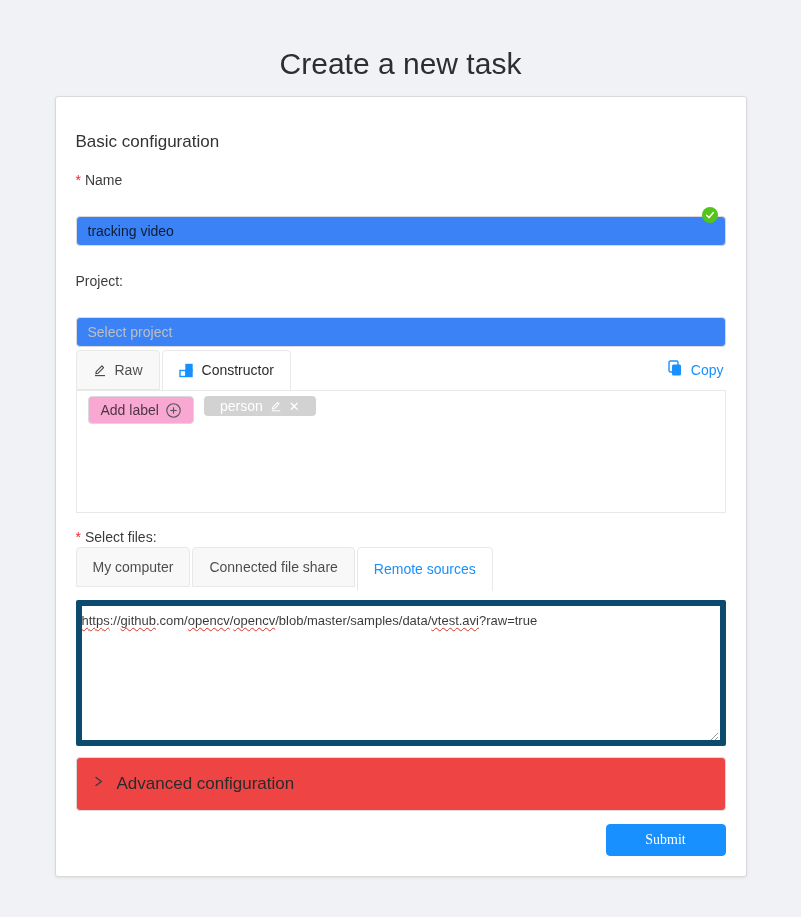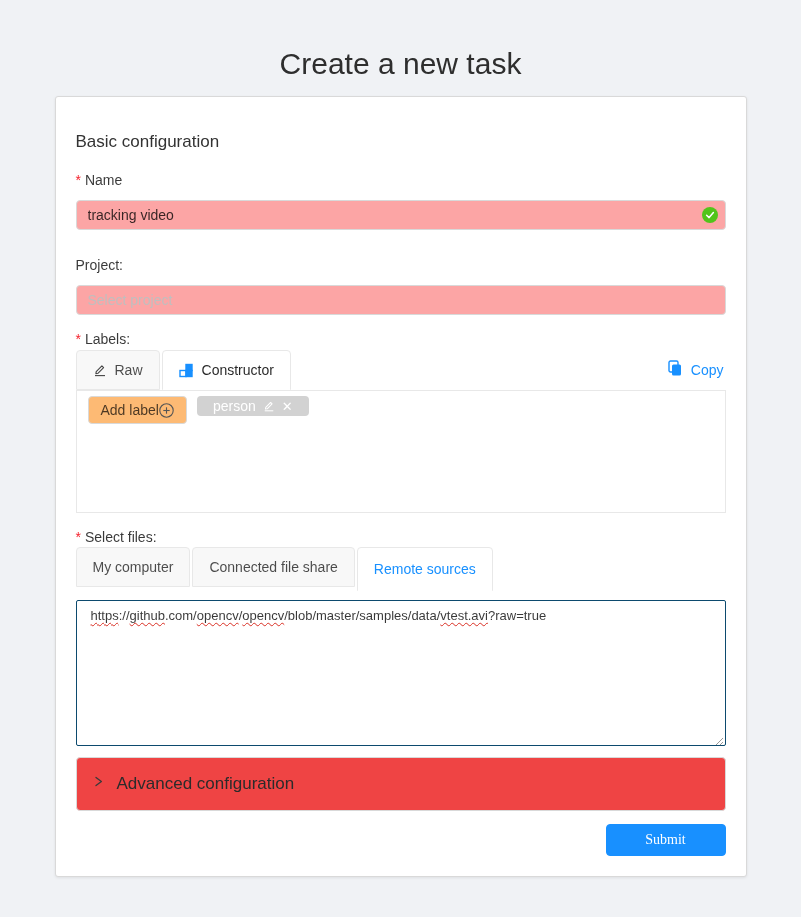--- a/index.html
+++ b/index.html
@@ -49,21 +49,22 @@
   .text-input {
     width: 100%;
     height: 30px;
     border: 1px solid #d9d9d9;
     border-radius: 4px;
     padding: 0 30px 0 11px;
     font-size: 14px;
     font-family: "Liberation Sans", sans-serif;
     color: rgba(0,0,0,0.78);
     outline: none;
-    background: #fca5a5;
+    background: #3b82f6;
+    margin-top: 16px;
   }
   .text-input::placeholder { color: #bfbfbf; }
   .valid-icon {
     position: absolute;
     right: 8px;
     top: 7px;
     width: 16px; height: 16px;
     display: block;
   }
   .lbl-project { margin-top: 27px; }
@@ -122,29 +123,30 @@
     height: 123px;
     padding: 5px 11px;
     display: flex;
     align-items: flex-start;
     position: relative;
     z-index: 1;
     background: #fff;
   }
   .add-label-btn {
     height: 28px;
-    background: #fdba74;
+    background: #f9a8d4;
     border: 1px solid #d9d9d9;
     border-radius: 4px;
     padding: 0 12px;
     font-size: 14px;
     font-family: "Liberation Sans", sans-serif;
     color: rgba(0,0,0,0.70);
     display: flex;
     align-items: center;
+    gap: 7px;
     cursor: pointer;
   }
   .label-tag {
     height: 20px;
     margin-left: 10px;
     background: #d2d2d2;
     border-radius: 4px;
     padding: 0 16px;
     display: flex;
     align-items: center;
@@ -157,23 +159,23 @@
 
   .lbl-files { margin-top: 16px; }
   .files-tabs { margin-top: 2px; height: 40px; }
   .tab.tall { height: 44px; align-items: center; }
   .tab.files-active { color: #1890ff; }
 
   .url-box {
     margin-top: 13px;
     width: 100%;
     height: 146px;
-    border: 1px solid #0c4a6e;
+    border: 6px solid #0c4a6e;
     border-radius: 2px;
-    padding: 6px 14px;
+    padding: 6px 0;
     font-size: 13px;
     line-height: 18px;
     color: rgba(0,0,0,0.78);
     position: relative;
     cursor: text;
     overflow: hidden;
     word-break: break-all;
   }
   .url-box .misspelled {
     text-decoration: underline wavy #d93025 1px;
@@ -241,23 +243,20 @@
         <polyline points="4.6,8.3 7.1,10.6 11.4,5.6" fill="none" stroke="#fff" stroke-width="1.5" stroke-linecap="round" stroke-linejoin="round"></polyline>
       </svg>
     </span>
   </div>
 
   <div class="field-label lbl-project">Project:</div>
   <div class="input-wrap">
     <input class="text-input" placeholder="Select project" style="">
   </div>
 
-  <div class="field-label lbl-labels">
-    <span class="req">*</span><span>Labels:</span>
-  </div>
 
   <div class="tabs-row">
     <div class="tab">
       <span class="tab-icon">
         <svg width="14" height="14" viewBox="0 0 14 14">
           <path d="M3.2 8.6 L8.9 2.9 L10.6 4.6 L4.9 10.3 L2.9 10.6 Z" fill="none" stroke="#444" stroke-width="1.1" stroke-linejoin="round"></path>
           <line x1="2" y1="12.6" x2="12" y2="12.6" stroke="#444" stroke-width="1.1"></line>
         </svg>
       </span>
       <span>Raw</span>

